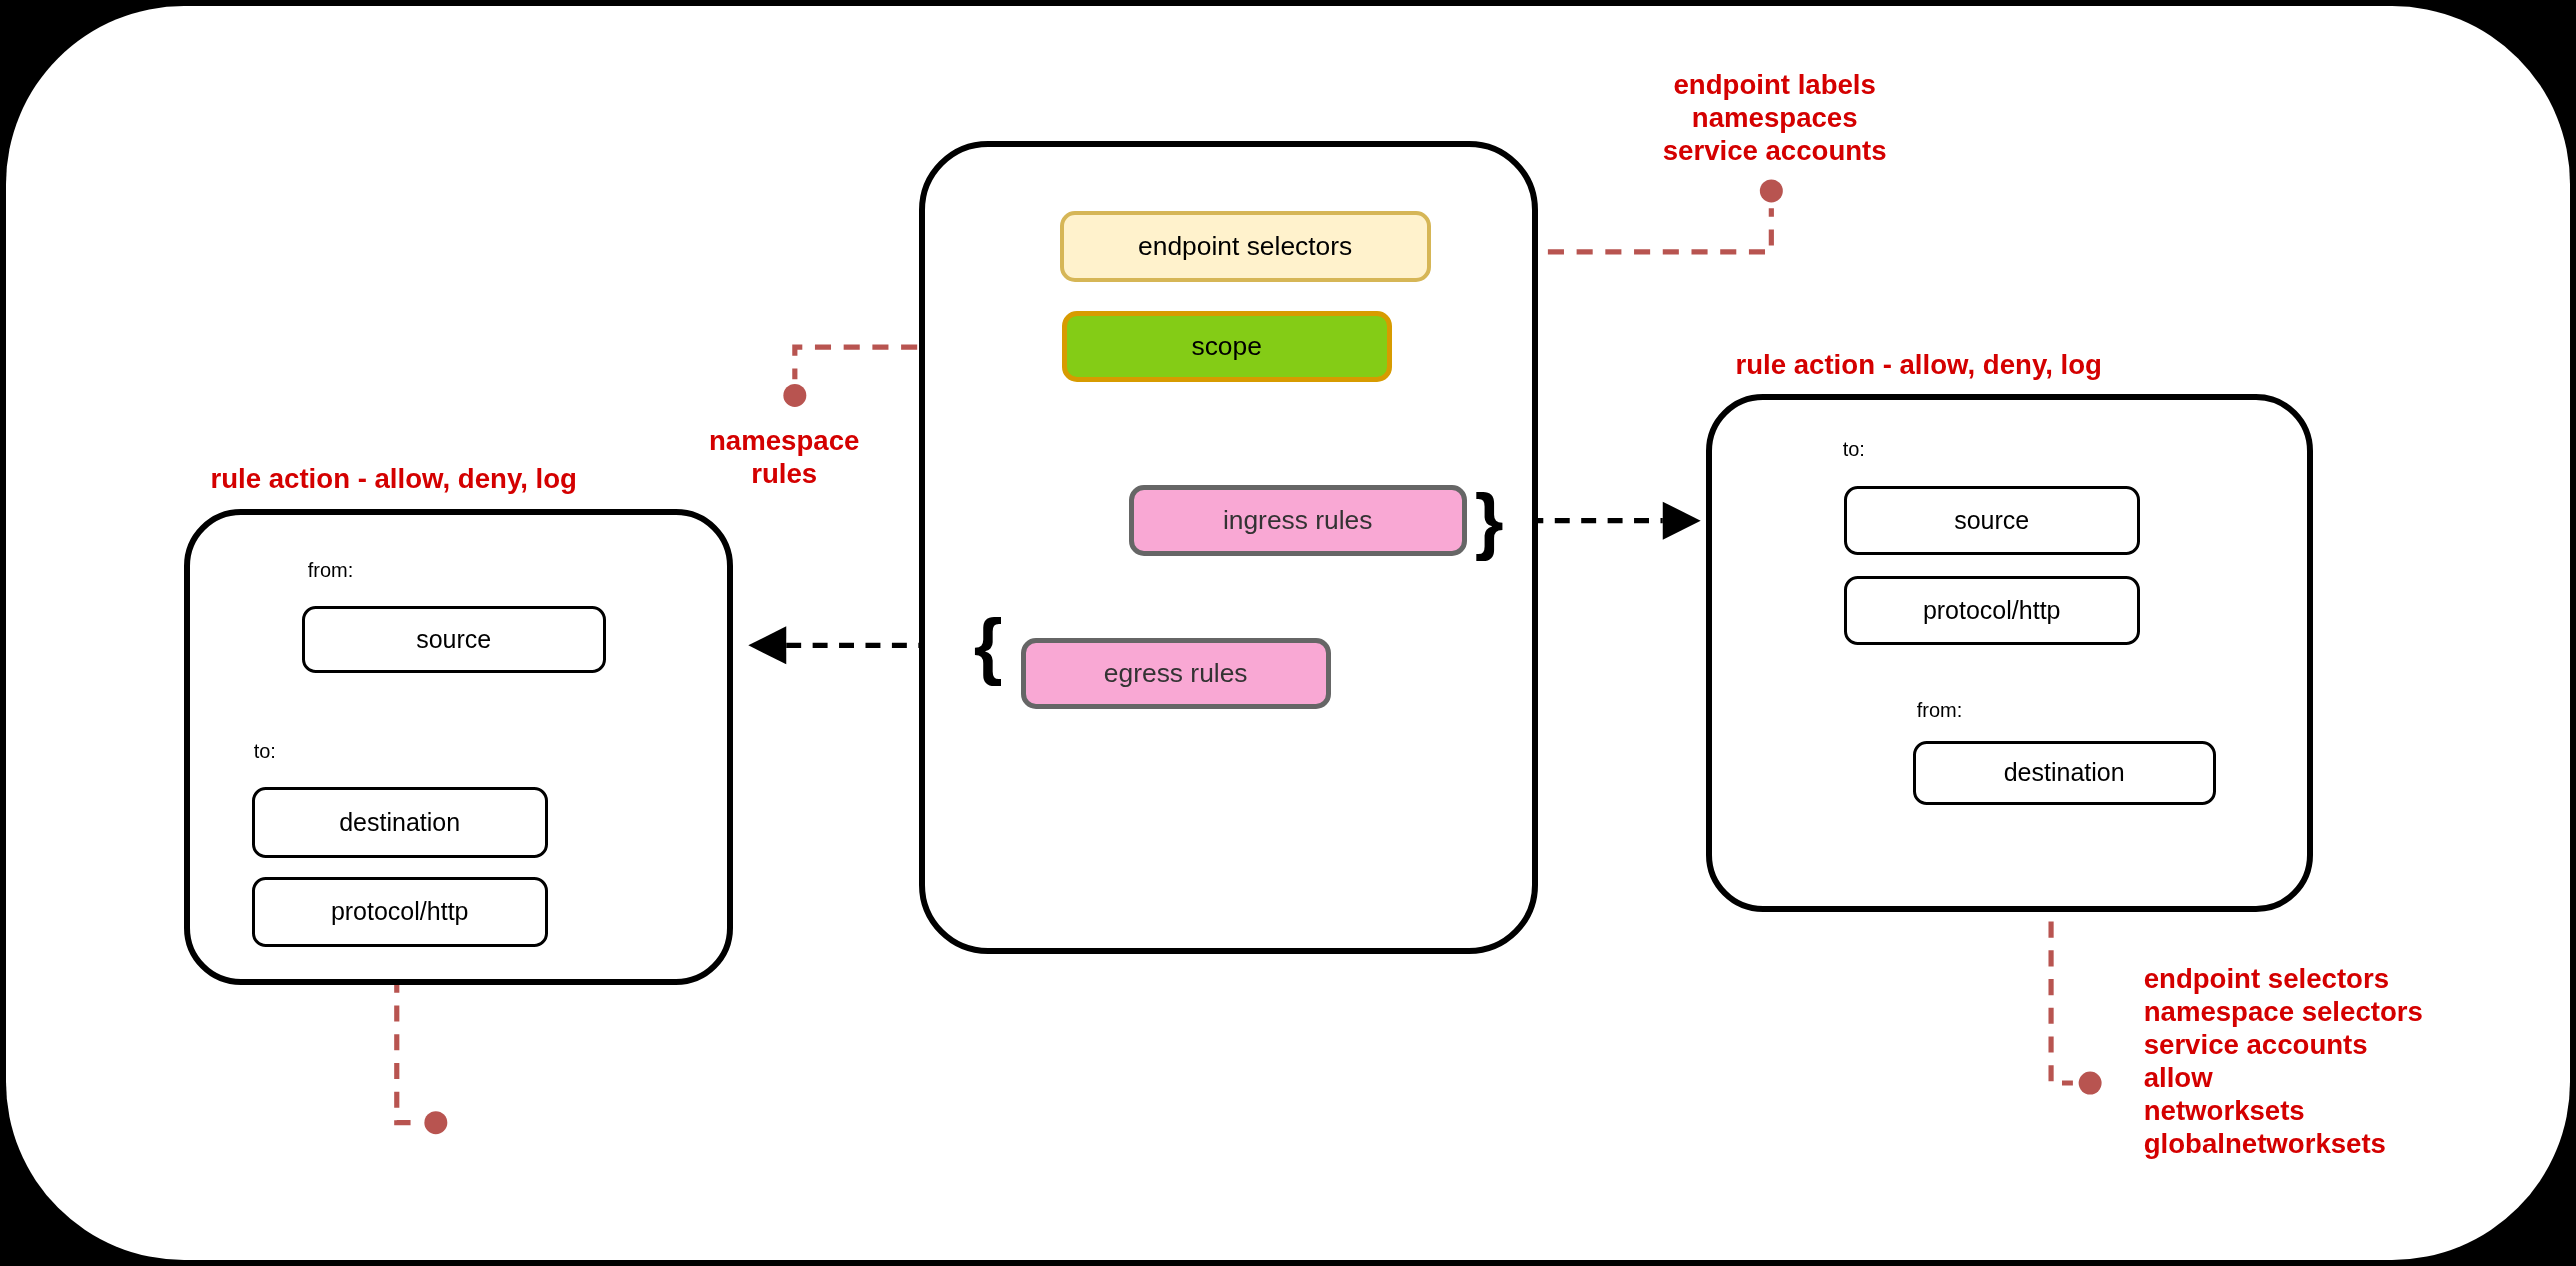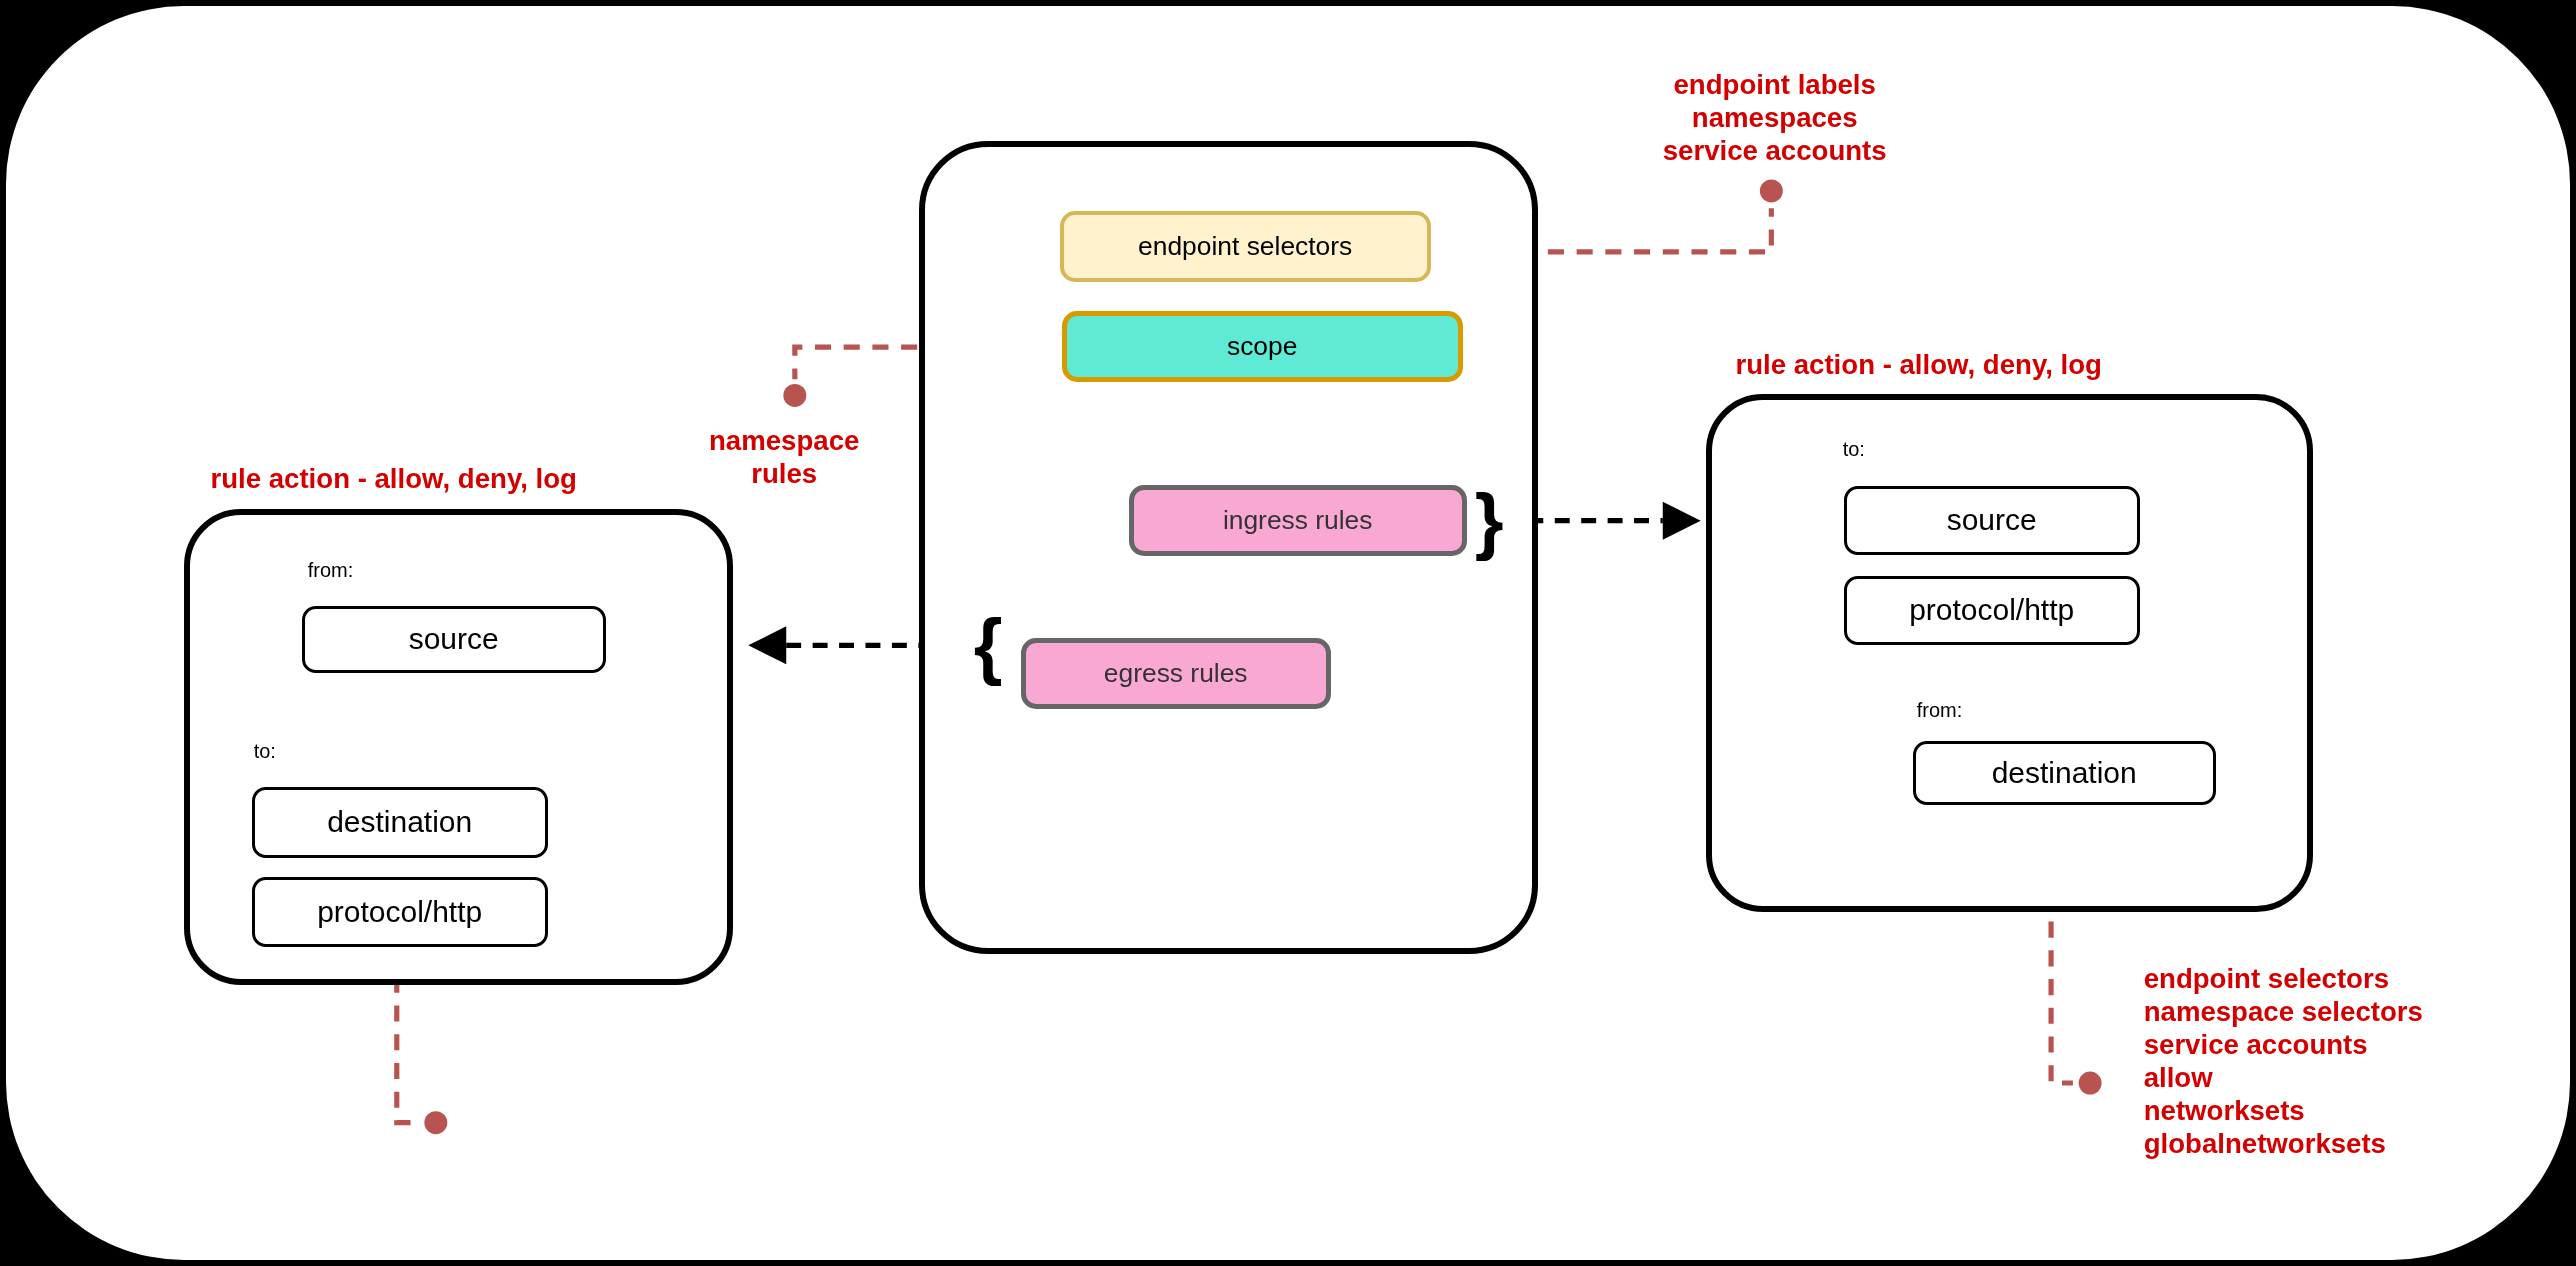--- a/index.html
+++ b/index.html
@@ -9,27 +9,27 @@
         background:#ffffff;border-radius:178px;}
   .stage{position:absolute;inset:0;}
   .bigbox{position:absolute;border:6.9px solid #000;background:#fff;}
   .bigbox.central{left:913px;top:135px;width:607px;height:801px;border-radius:69px;}
   .bigbox.left{left:178px;top:503px;width:537px;height:464px;border-radius:57px;}
   .bigbox.right{left:1700px;top:388px;width:595px;height:506px;border-radius:57px;}
   .chip{position:absolute;display:flex;align-items:center;justify-content:center;
         font-size:26.4px;color:#000;border-radius:15px;box-sizing:border-box;}
   .chip.yellow{left:1054px;top:205px;width:371px;height:71px;
         background:#fff2cc;border:4.6px solid #d6b656;}
-  .chip.orange{left:1056px;top:305px;width:401px;height:71px;
-        background:#5eead4;border:5.7px solid #d79b00;}
+  .chip.orange{left:1056px;top:305px;width:330px;height:71px;
+        background:#84cc16;border:5.7px solid #d79b00;}
   .chip.gray{background:#f9a8d4;border:5.7px solid #666666;color:#333333;}
   .chip.ingress{left:1123px;top:479px;width:338px;height:71px;}
   .chip.egress{left:1015px;top:632px;width:310px;height:71px;}
   .wbox{position:absolute;display:flex;align-items:center;justify-content:center;
-        font-size:30px;color:#000;background:#fff;border:3.4px solid #000;
+        font-size:25px;color:#000;background:#fff;border:3.4px solid #000;
         border-radius:13.8px;box-sizing:border-box;}
   .wbox.l-source{left:296px;top:600px;width:304px;height:67px;}
   .wbox.l-dest{left:246px;top:781px;width:296px;height:71px;}
   .wbox.l-proto{left:246px;top:871px;width:296px;height:70px;}
   .wbox.r-source{left:1838px;top:480px;width:296px;height:69px;}
   .wbox.r-proto{left:1838px;top:570px;width:296px;height:69px;}
   .wbox.r-dest{left:1907px;top:735px;width:303px;height:64px;}
   .seclabel{position:absolute;font-size:20px;color:#000;}
   .lbl-l-from{left:302px;top:553px;}
   .lbl-l-to{left:248px;top:734px;}

